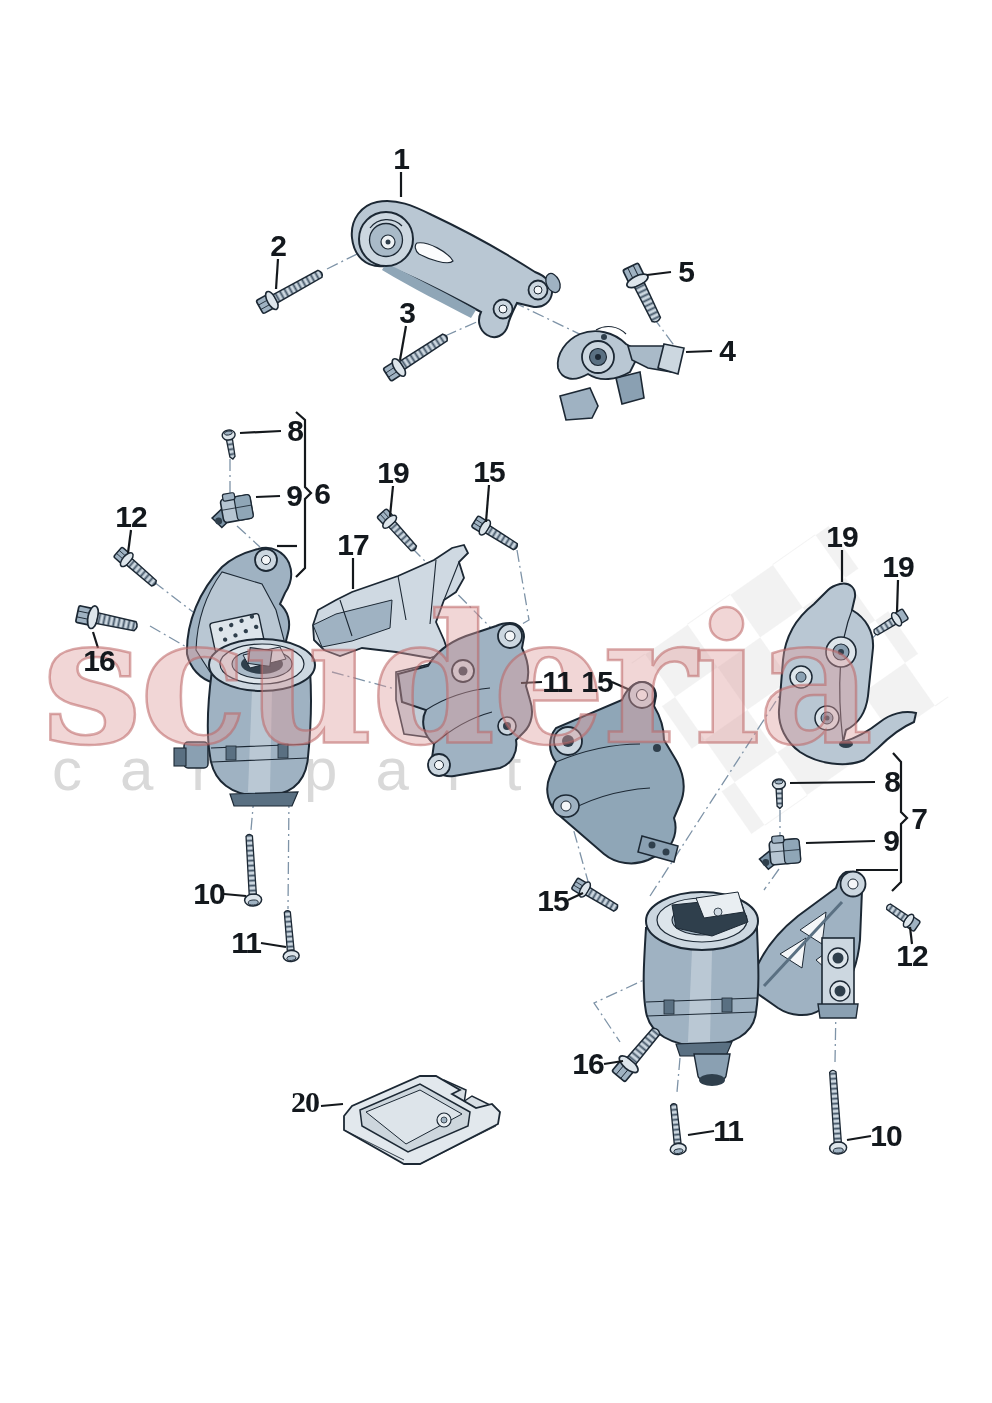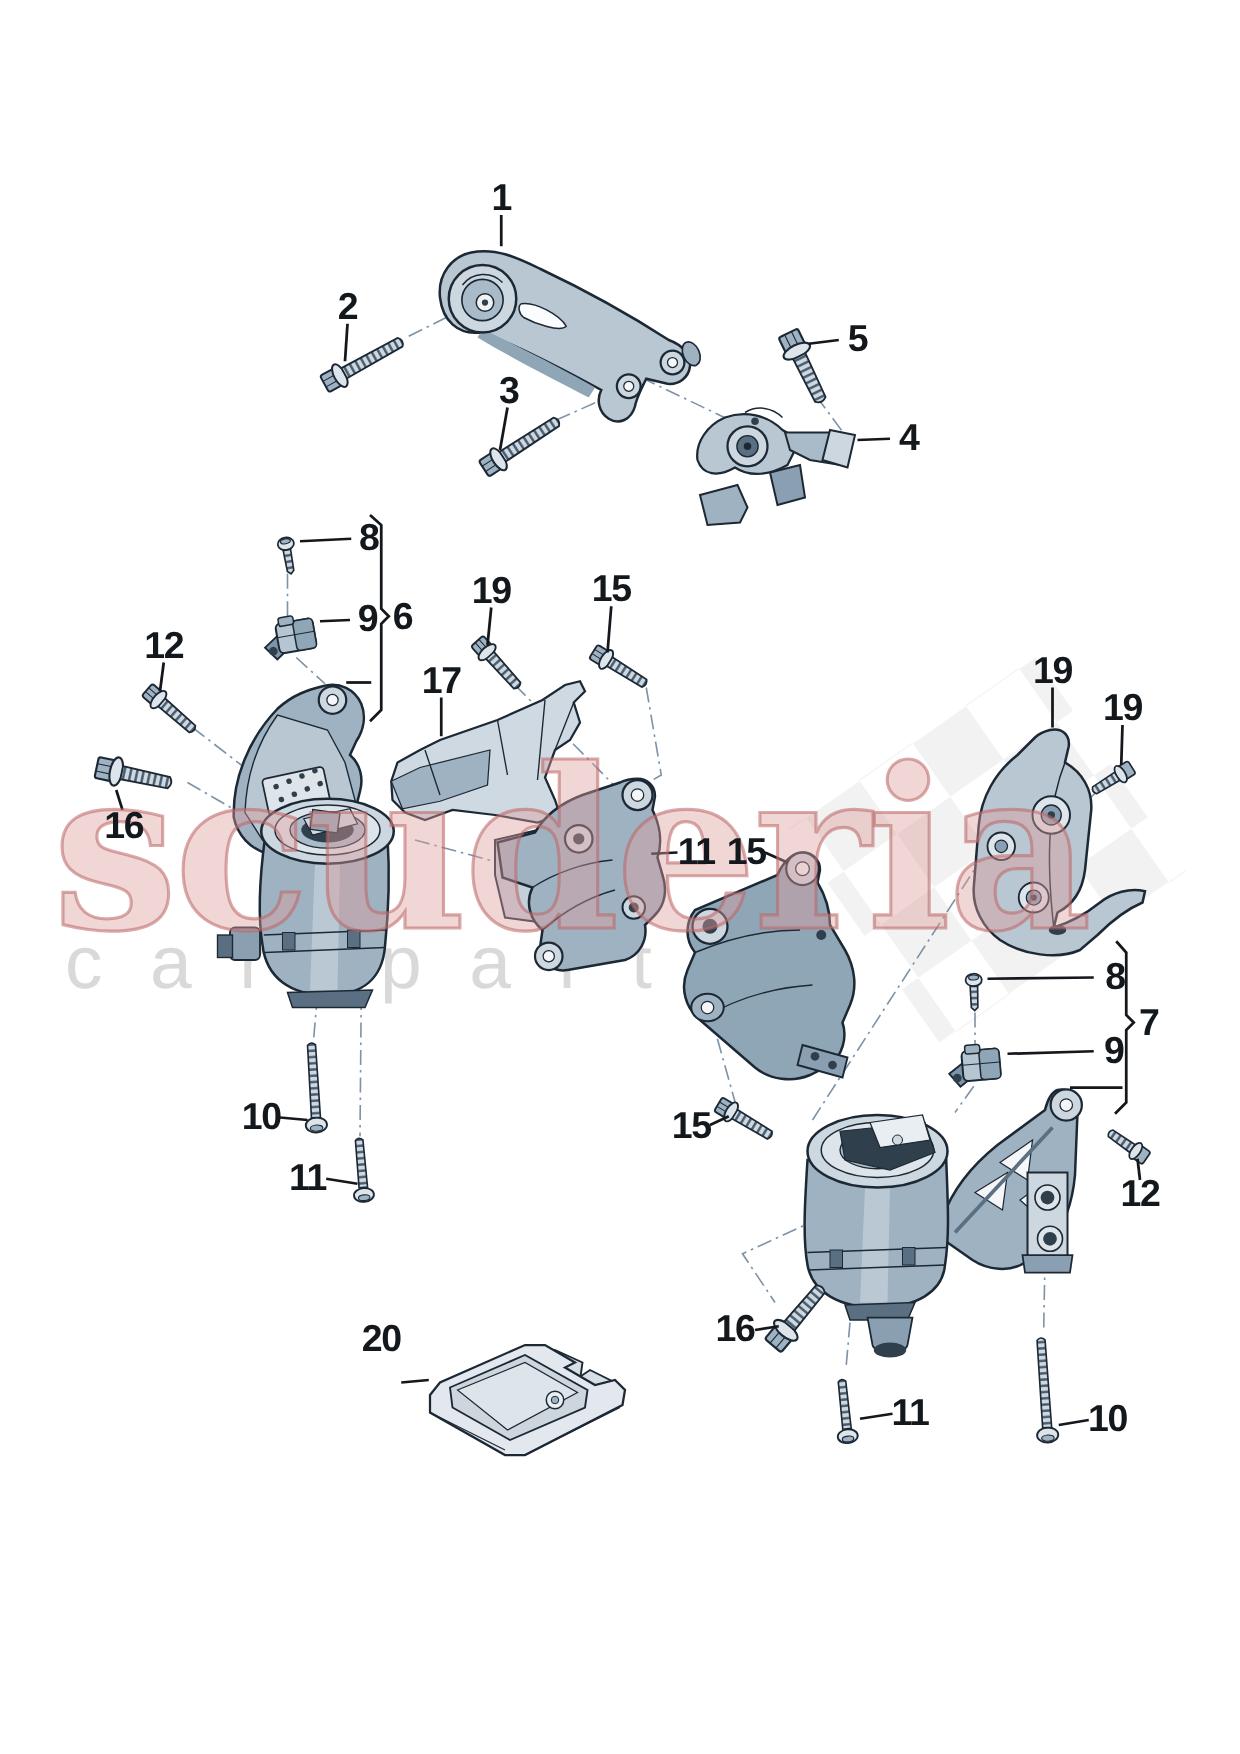--- a/index.html
+++ b/index.html
@@ -375,18 +375,18 @@
       <div class="callout" style="left: 842px; top: 537px;">19</div>
       <div class="callout" style="left: 898px; top: 567px;">19</div>
       <div class="callout" style="left: 892px; top: 782px;">8</div>
       <div class="callout" style="left: 919px; top: 819px;">7</div>
       <div class="callout" style="left: 891px; top: 841px;">9</div>
       <div class="callout" style="left: 553px; top: 901px;">15</div>
       <div class="callout" style="left: 912px; top: 956px;">12</div>
       <div class="callout" style="left: 588px; top: 1064px;">16</div>
       <div class="callout" style="left: 209px; top: 894px;">10</div>
       <div class="callout" style="left: 246px; top: 943px;">11</div>
-      <div class="callout" style="left: 305px; top: 1072px;">20</div>
+      <div class="callout" style="left: 305px; top: 1102px; font-family: Liberation Serif, serif;">20</div>
       <div class="callout" style="left: 728px; top: 1131px;">11</div>
       <div class="callout" style="left: 886px; top: 1136px;">10</div>
     </div>
 
 </div>
 
 </body></html>

